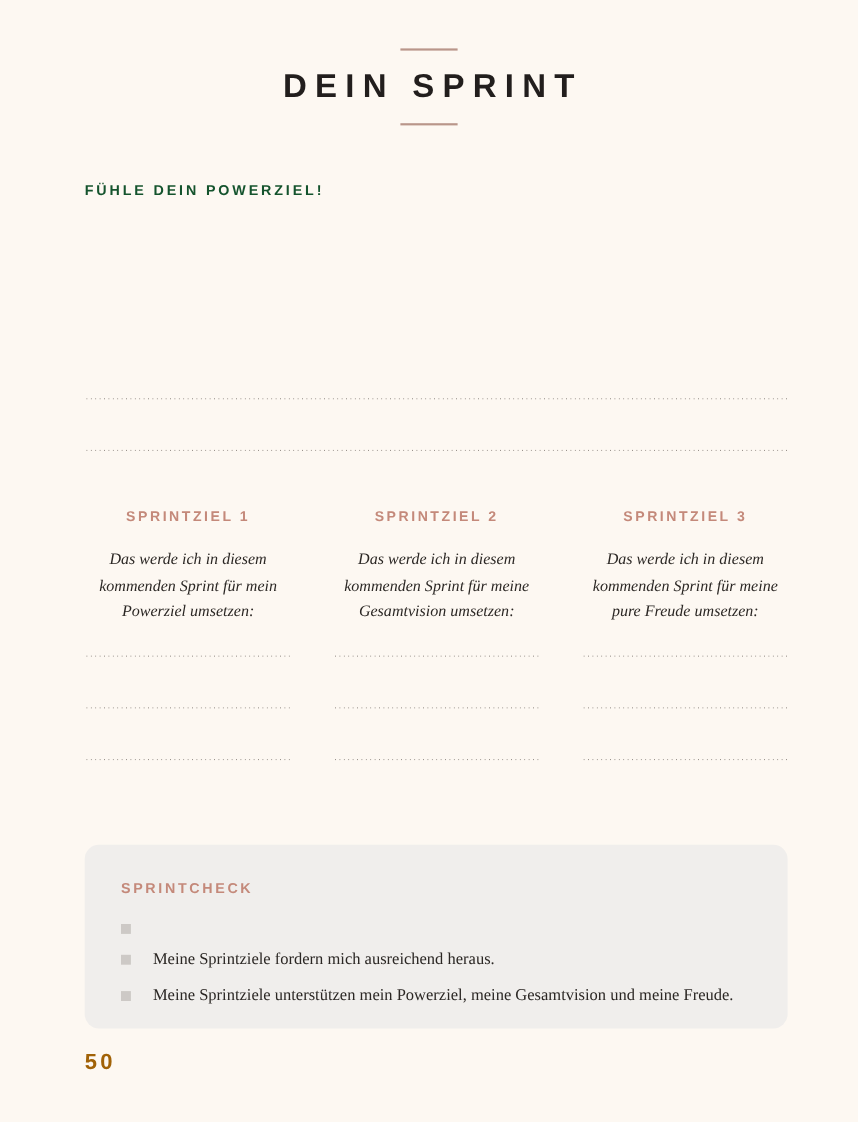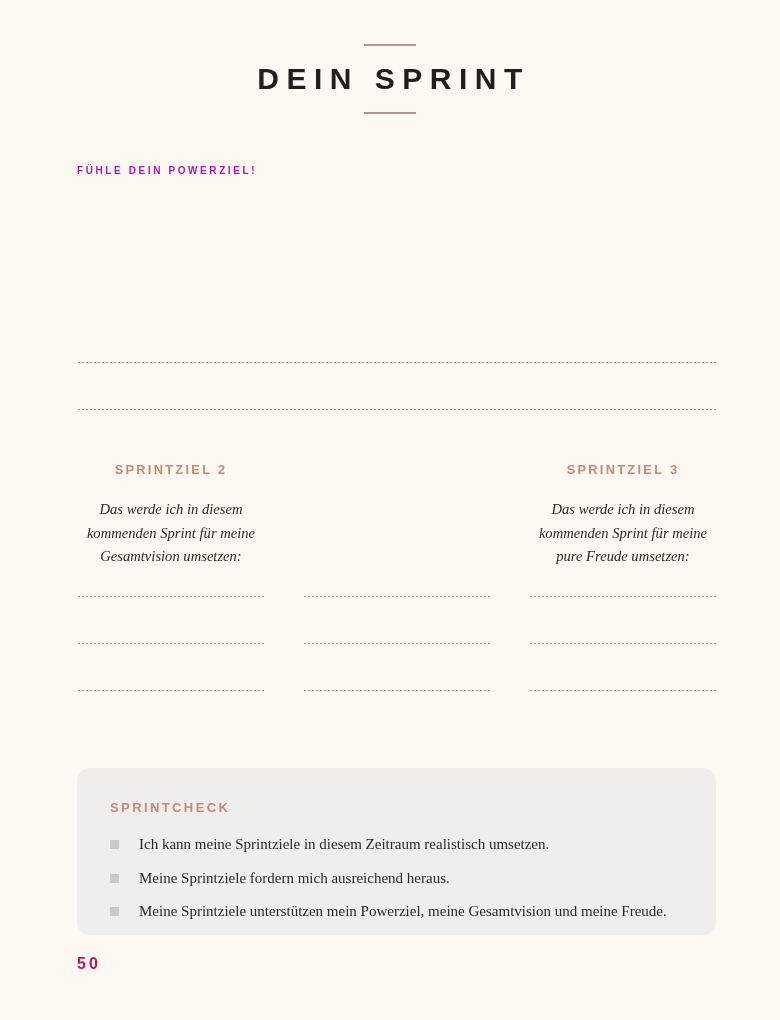--- a/index.html
+++ b/index.html
@@ -50,24 +50,24 @@
     margin: 0;
     padding-left: 7px;
   }
 
   
   .section-heading {
     position: absolute;
     left: 77px;
     top: 165px;
     font-family: "Liberation Sans", "DejaVu Sans", sans-serif;
-    font-size: 10px;
+    font-size: 13px;
     font-weight: 700;
     letter-spacing: 2.6px;
-    color: #a21caf;
+    color: #14532d;
   }
 
   
   .para {
     position: absolute;
     left: 77px;
     width: 640px;
     font-size: 15.2px;
     line-height: 27px;
     color: #2B2724;
@@ -177,44 +177,48 @@
     line-height: 21px;
     color: #2B2724;
   }
 
   
   .page-number {
     position: absolute;
     left: 77px;
     top: 955px;
     font-family: "Liberation Sans", "DejaVu Sans", sans-serif;
-    font-size: 16px;
+    font-size: 20px;
     font-weight: 700;
     letter-spacing: 3px;
-    color: #be185d;
+    color: #a16207;
   }
 </style>
 </head>
 <body>
 
 <div class="page">
 
   <div class="title-block">
     <div class="title-rule top"></div>
     <h1 class="doc-title">DEIN SPRINT</h1>
     <div class="title-rule bottom"></div>
   </div>
 
   <div class="section-heading">FÜHLE DEIN POWERZIEL!</div>
 
 
   <div class="dotline wide w1"></div>
   <div class="dotline wide w2"></div>
 
   <div class="columns">
+    <div class="col">
+      <div class="col-heading">SPRINTZIEL 1</div>
+      <div class="col-desc">Das werde ich in diesem kommenden Sprint für mein Powerziel umsetzen:</div>
+    </div>
     <div class="col">
       <div class="col-heading">SPRINTZIEL 2</div>
       <div class="col-desc">Das werde ich in diesem kommenden Sprint für meine Gesamtvision umsetzen:</div>
     </div>
     <div class="col">
       <div class="col-heading">SPRINTZIEL 3</div>
       <div class="col-desc">Das werde ich in diesem kommenden Sprint für meine pure Freude umsetzen:</div>
     </div>
   </div>
 
@@ -230,21 +234,20 @@
     <div class="dotline c3 r1"></div>
     <div class="dotline c3 r2"></div>
     <div class="dotline c3 r3"></div>
   </div>
 
   <div class="checkbox-panel">
     <div class="panel-heading">SPRINTCHECK</div>
     <ul class="check-list">
       <li class="check-item">
         <span class="check-box"></span>
-        <span class="check-text">Ich kann meine Sprintziele in diesem Zeitraum realistisch umsetzen.</span>
       </li>
       <li class="check-item">
         <span class="check-box"></span>
         <span class="check-text">Meine Sprintziele fordern mich ausreichend heraus.</span>
       </li>
       <li class="check-item">
         <span class="check-box"></span>
         <span class="check-text">Meine Sprintziele unterstützen mein Powerziel, meine Gesamtvision und meine Freude.</span>
       </li>
     </ul>

